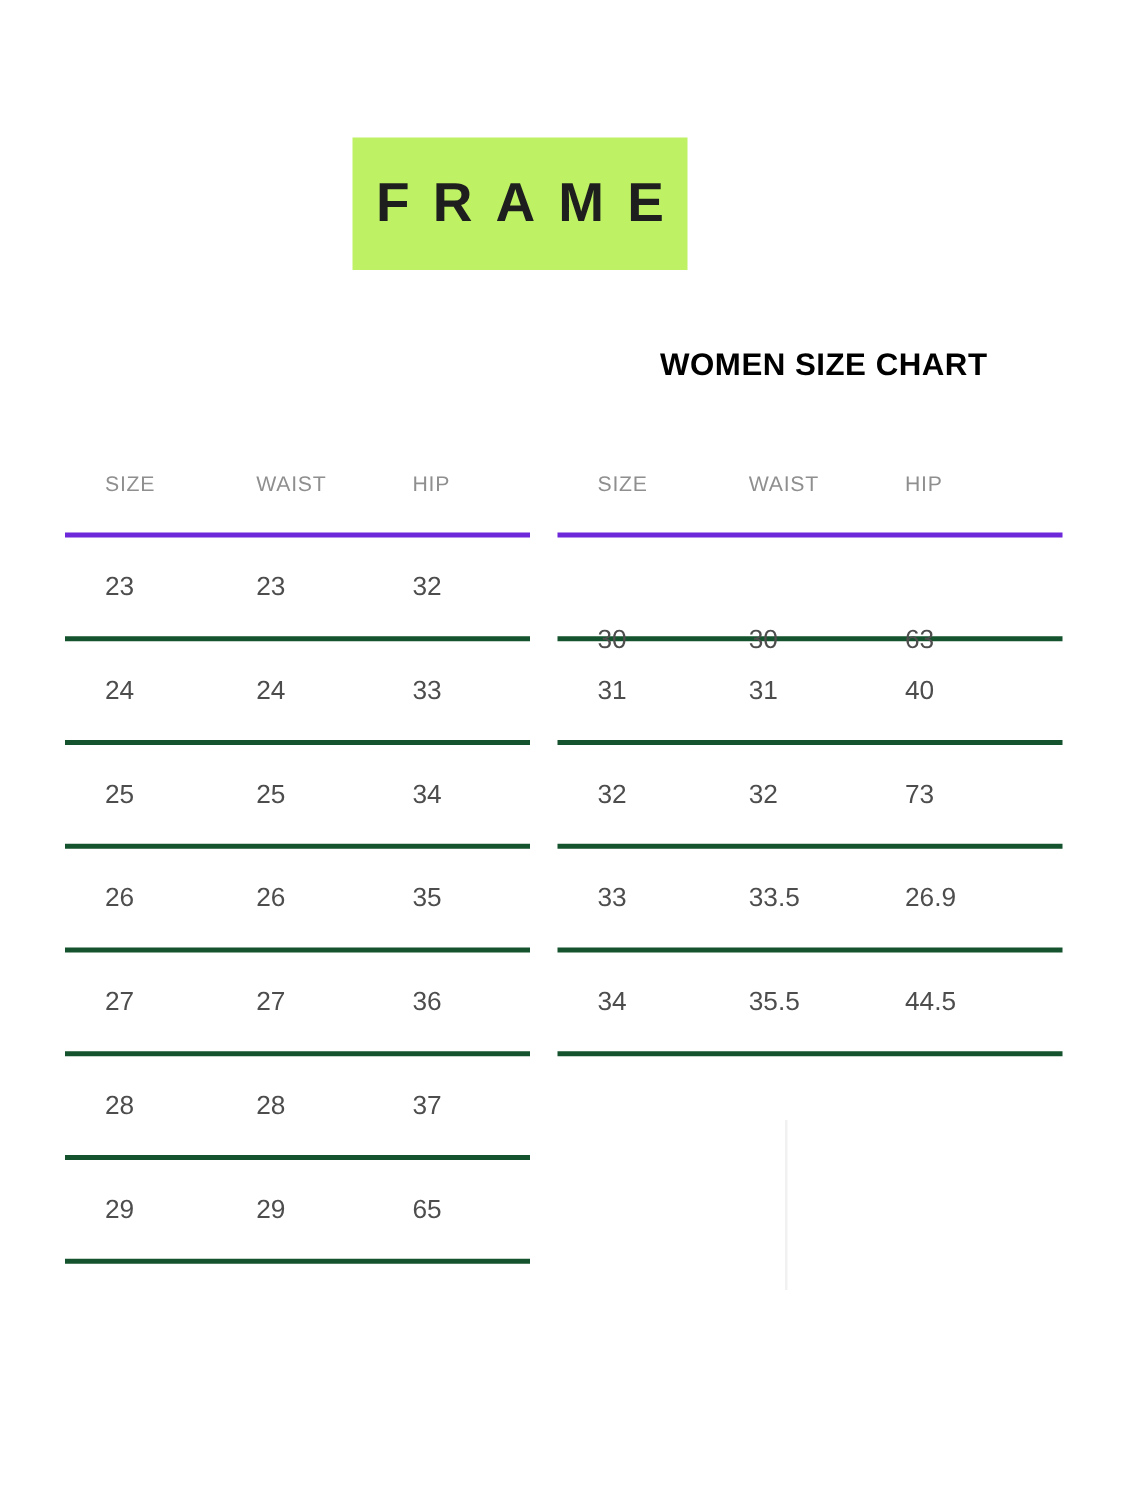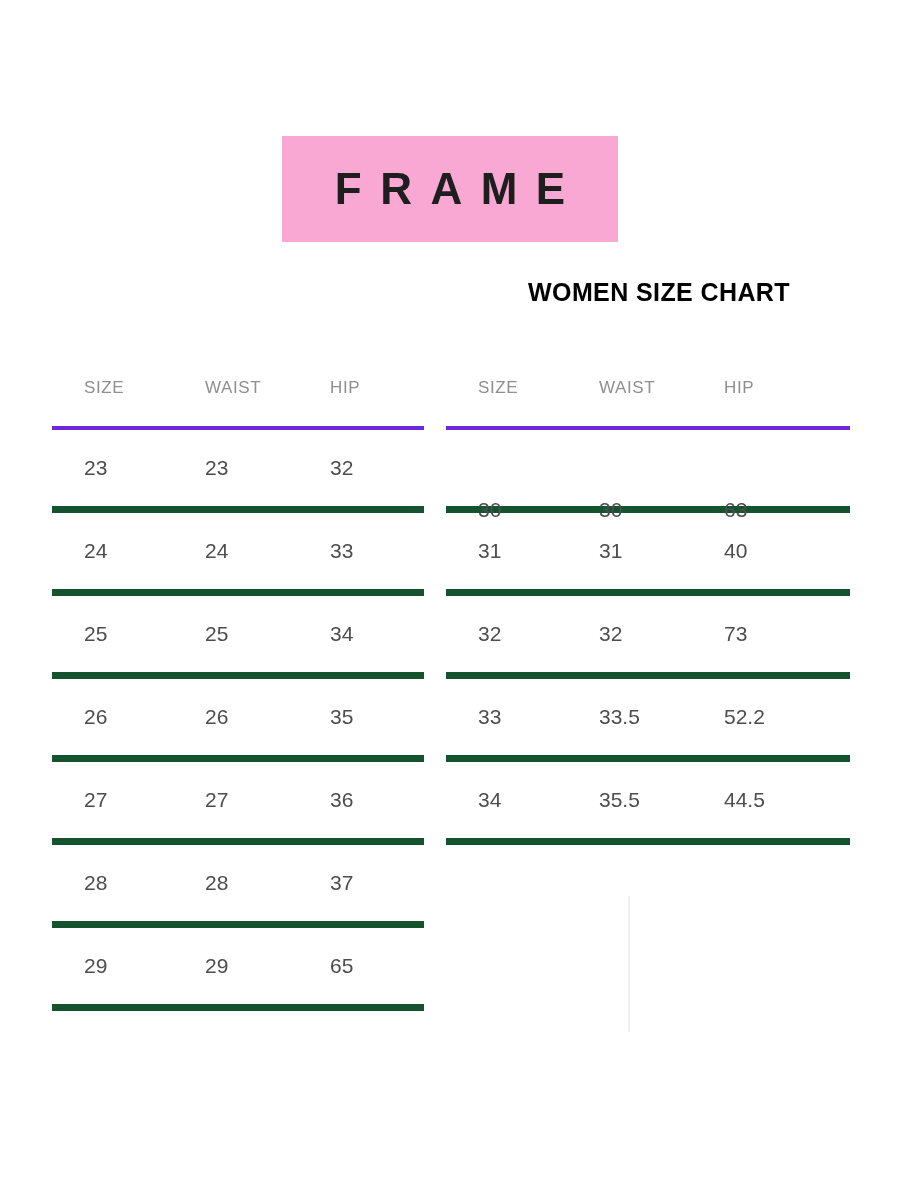--- a/index.html
+++ b/index.html
@@ -12,27 +12,26 @@
     position: relative;
     width: 900px;
     height: 1200px;
     background: #ffffff;
     overflow: hidden;
   }
   .logo-box {
     position: absolute;
     left: 282px;
     top: 110px;
-    width: 336px;
+    width: 268px;
     height: 106px;
-    background: #f9a8d4;
+    background: #bef264;
     display: flex;
     align-items: center;
     justify-content: center;
-    margin-top: 26px;
   }
   .logo-text {
     font-size: 44px;
     font-weight: 600;
     color: #1e1e1e;
     letter-spacing: 0.42em;
     margin-right: -0.42em; 
     white-space: nowrap;
   }
   .heading-block {
@@ -73,21 +72,21 @@
     font-size: 17px;
     color: #8f8f8f;
     letter-spacing: 0.6px;
   }
   .data-row {
     display: grid;
     grid-template-columns: 153px 125px 1fr;
     align-items: center;
     height: 83px;
     box-sizing: border-box;
-    border-bottom: 7px solid #14532d;
+    border-bottom: 4px solid #14532d;
   }
   .cell {
     font-size: 21px;
     color: #4d4d4d;
   }
   .header-cell:first-child, .cell:first-child { padding-left: 32px; }
   
   .size-table.right .data-row:first-child .cell { position: relative; top: 26px; margin-top: 32px; }
   .vertical-divider {
     position: absolute;
@@ -174,21 +173,21 @@
           <span class="cell">40</span>
         </div>
         <div class="data-row">
           <span class="cell">32</span>
           <span class="cell">32</span>
           <span class="cell">73</span>
         </div>
         <div class="data-row">
           <span class="cell">33</span>
           <span class="cell">33.5</span>
-          <span class="cell">52.2</span>
+          <span class="cell">26.9</span>
         </div>
         <div class="data-row">
           <span class="cell">34</span>
           <span class="cell">35.5</span>
           <span class="cell">44.5</span>
         </div>
       </div>
   </div>
 
   <div class="vertical-divider"></div>

